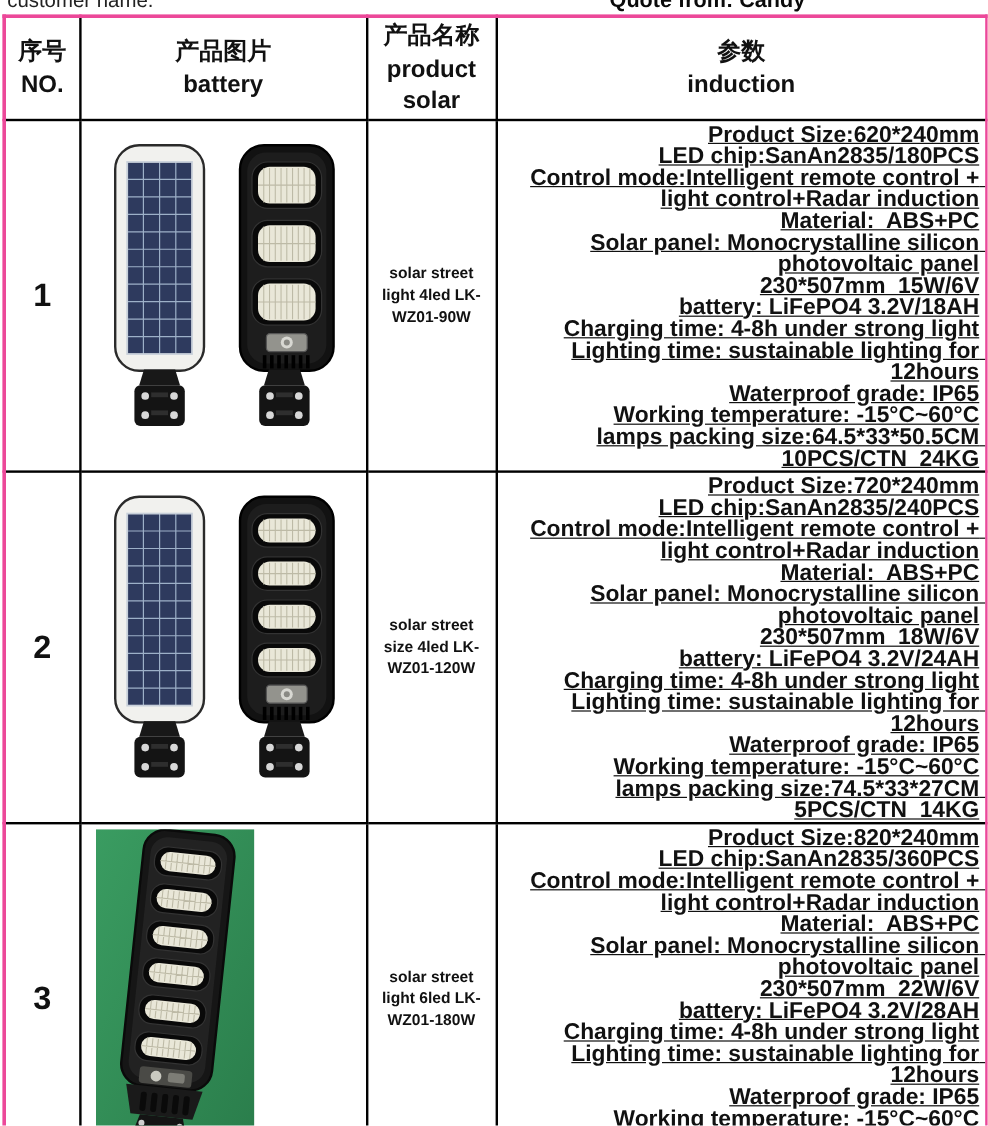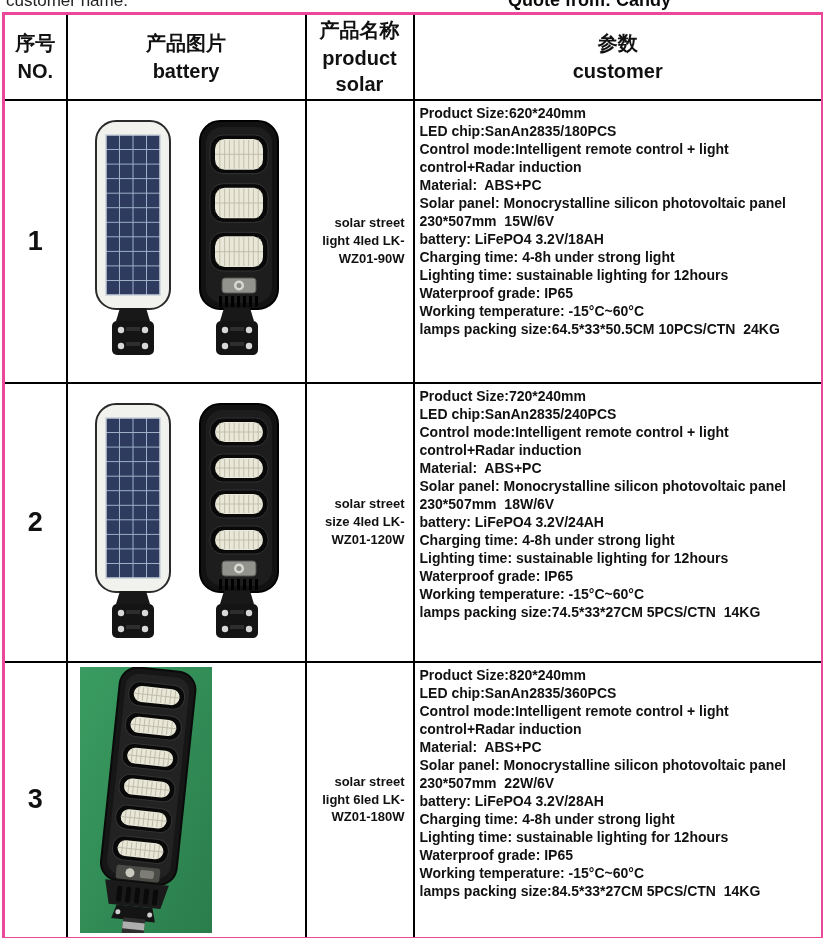--- a/index.html
+++ b/index.html
@@ -25,24 +25,24 @@
   th{text-align:center;vertical-align:middle;background:#fff;}
 
   tr.data-row-1{height:283px;}
   tr.data-row-2{height:279px;}
   tr.data-row-3{height:273px;}
 
   td.no-cell{font-size:27px;font-weight:bold;text-align:center;vertical-align:middle;}
   td.pic-cell{text-align:center;vertical-align:top;background:#fff;}
   td.pic-cell .pic-wrap{display:block;margin:14px auto 0 auto;width:220px;}
   td.pic-cell .pic-wrap.photo{margin:4px 0 0 12px;width:132px;}
-  td.name-cell{font-size:13px;font-weight:bold;text-align:right;vertical-align:middle;padding:0 8px;line-height:1.38;}
+  td.name-cell{font-size:13px;font-weight:bold;text-align:center;vertical-align:middle;padding:0 8px;line-height:1.38;}
   td.param-cell{
-    font-size:14px;font-weight:bold;vertical-align:top;text-align:left;
-    padding:3px 5px 0 5px;line-height:18px;white-space:pre-wrap;word-wrap:break-word;
+    font-size:19px;font-weight:bold;vertical-align:top;text-align:right;
+    padding:3px 5px 0 5px;line-height:18px;white-space:pre-wrap;word-wrap:break-word;text-decoration:underline;
   }
 </style>
 </head>
 <body>
 
 <div class="topbar">
   <span class="customer-label">customer name.</span>
   <span class="quote-from">Quote from: Candy</span>
 </div>
 
@@ -62,21 +62,21 @@
       <th>
         <div class="th-zh">产品图片</div>
         <div class="th-en">battery</div>
       </th>
       <th>
         <div class="th-zh">产品名称</div>
         <div class="th-en">product solar</div>
       </th>
       <th>
         <div class="th-zh">参数</div>
-        <div class="th-en">customer</div>
+        <div class="th-en">induction</div>
       </th>
     </tr>
   </thead>
   <tbody>
     <tr class="data-row-1">
       <td class="no-cell">1</td>
       <td class="pic-cell">
         <span class="pic-wrap"><svg width="220" height="250" viewBox="0 0 220 250" xmlns="http://www.w3.org/2000/svg">
     <rect x="20" y="6" width="74" height="188" rx="20" fill="#f1f1ee" stroke="#2a2a2a" stroke-width="2"></rect>
     <rect x="30" y="20" width="54" height="160" fill="#2e3a5e"></rect>

